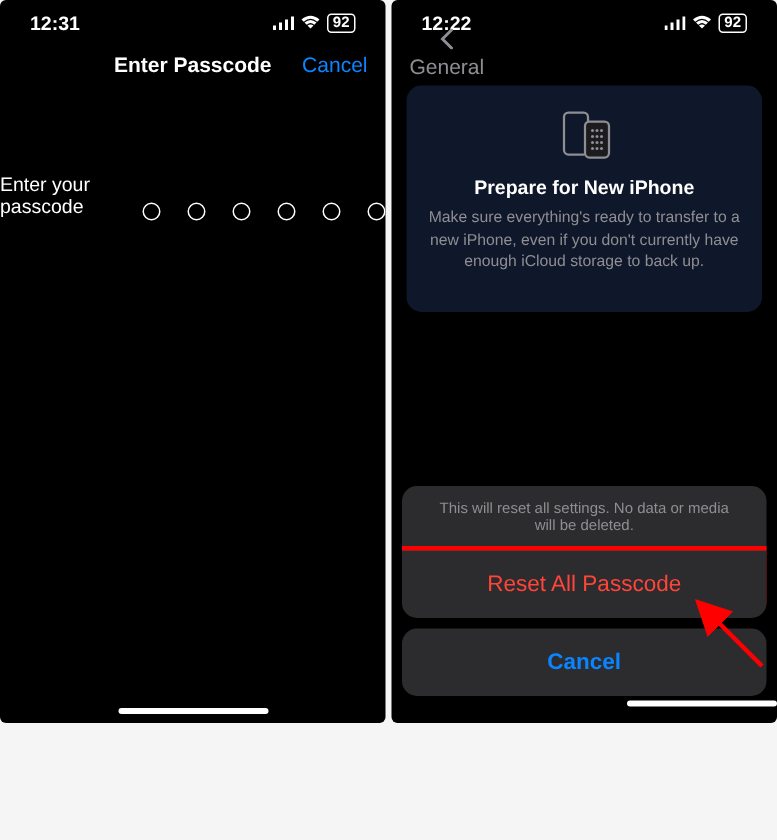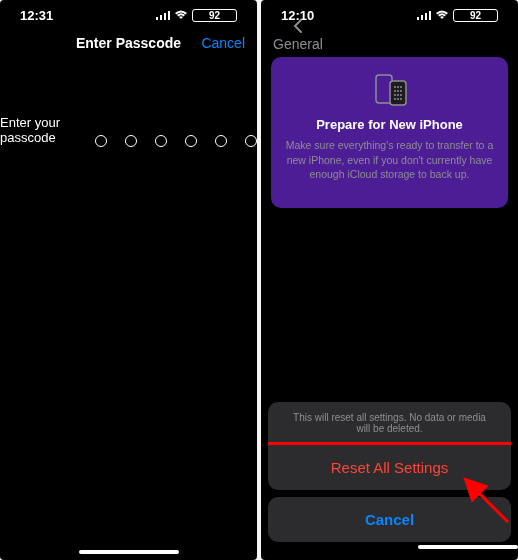--- a/index.html
+++ b/index.html
@@ -6,21 +6,21 @@
     body {
       width: 518px;
       height: 560px;
       display: flex;
       gap: 4px;
       background: #f5f5f5;
       font-family: -apple-system, BlinkMacSystemFont, "Segoe UI", sans-serif;
     }
     .phone {
       width: 257px;
-      height: 560px;
+      height: 482px;
       background: #000;
       border-radius: 4px;
       position: relative;
       overflow: hidden;
       color: #fff;
     }
     .status-bar {
       display: flex;
       justify-content: space-between;
       align-items: center;
@@ -29,21 +29,21 @@
       font-weight: 600;
     }
     .status-right {
       display: flex;
       align-items: center;
       gap: 4px;
     }
     .battery-box {
       border: 1px solid #fff;
       border-radius: 3px;
-      padding: 0 16px;
+      padding: 0 3px;
       font-size: 10px;
       font-weight: 600;
     }
     .nav-bar {
       display: flex;
       align-items: center;
       justify-content: center;
       padding: 8px 18px;
       position: relative;
       font-size: 14px;
@@ -85,21 +85,21 @@
     .dot {
       width: 12px;
       height: 12px;
       border: 1.5px solid #fff;
       border-radius: 50%;
     }
     
     
     .card {
       margin: 14px 10px;
-      background: #4c1d95;
+      background: #0f172a;
       border-radius: 10px;
       padding: 16px 12px 14px;
       text-align: center;
     }
     .card-icon {
       display: flex;
       justify-content: center;
       margin-bottom: 10px;
     }
     .card-title {
@@ -218,21 +218,21 @@
       <div class="dot"></div>
       <div class="dot"></div>
     </div>
   </div>
 
   <div class="home-indicator hi-left"></div>
 </div>
 
 <div class="phone">
   <div class="status-bar">
-    <span>12:10</span>
+    <span>12:22</span>
     <div class="status-right">
       <span>
         <svg width="14" height="10" viewBox="0 0 14 10">
             <rect x="0" y="7" width="2" height="3" fill="#fff"></rect>
             <rect x="4" y="5" width="2" height="5" fill="#fff"></rect>
             <rect x="8" y="3" width="2" height="7" fill="#fff"></rect>
             <rect x="12" y="1" width="2" height="9" fill="#fff"></rect>
           </svg>
       </span>
       <span>
@@ -274,21 +274,21 @@
     </div>
     <div class="card-title">Prepare for New iPhone</div>
     <div class="card-desc">Make sure everything's ready to transfer to a new iPhone, even if you don't currently have enough iCloud storage to back up.</div>
   </div>
 
   <div class="action-sheet">
     <div class="sheet-container">
       <div class="sheet-group">
         <div class="sheet-header">This will reset all settings. No data or media will be deleted.</div>
         <div class="highlight-box">
-          <div class="sheet-btn sheet-danger">Reset All Settings</div>
+          <div class="sheet-btn sheet-danger">Reset All Passcode</div>
         </div>
       </div>
       <div class="sheet-cancel">Cancel</div>
     </div>
     <div class="home-indicator" style="position:relative;margin:2px auto 6px;"></div>
   </div>
 
   <svg class="arrow-svg" width="50" height="50" viewBox="0 0 50 50">
     <defs>
         <marker id="ah" markerWidth="8" markerHeight="8" refX="2" refY="4" orient="auto">

